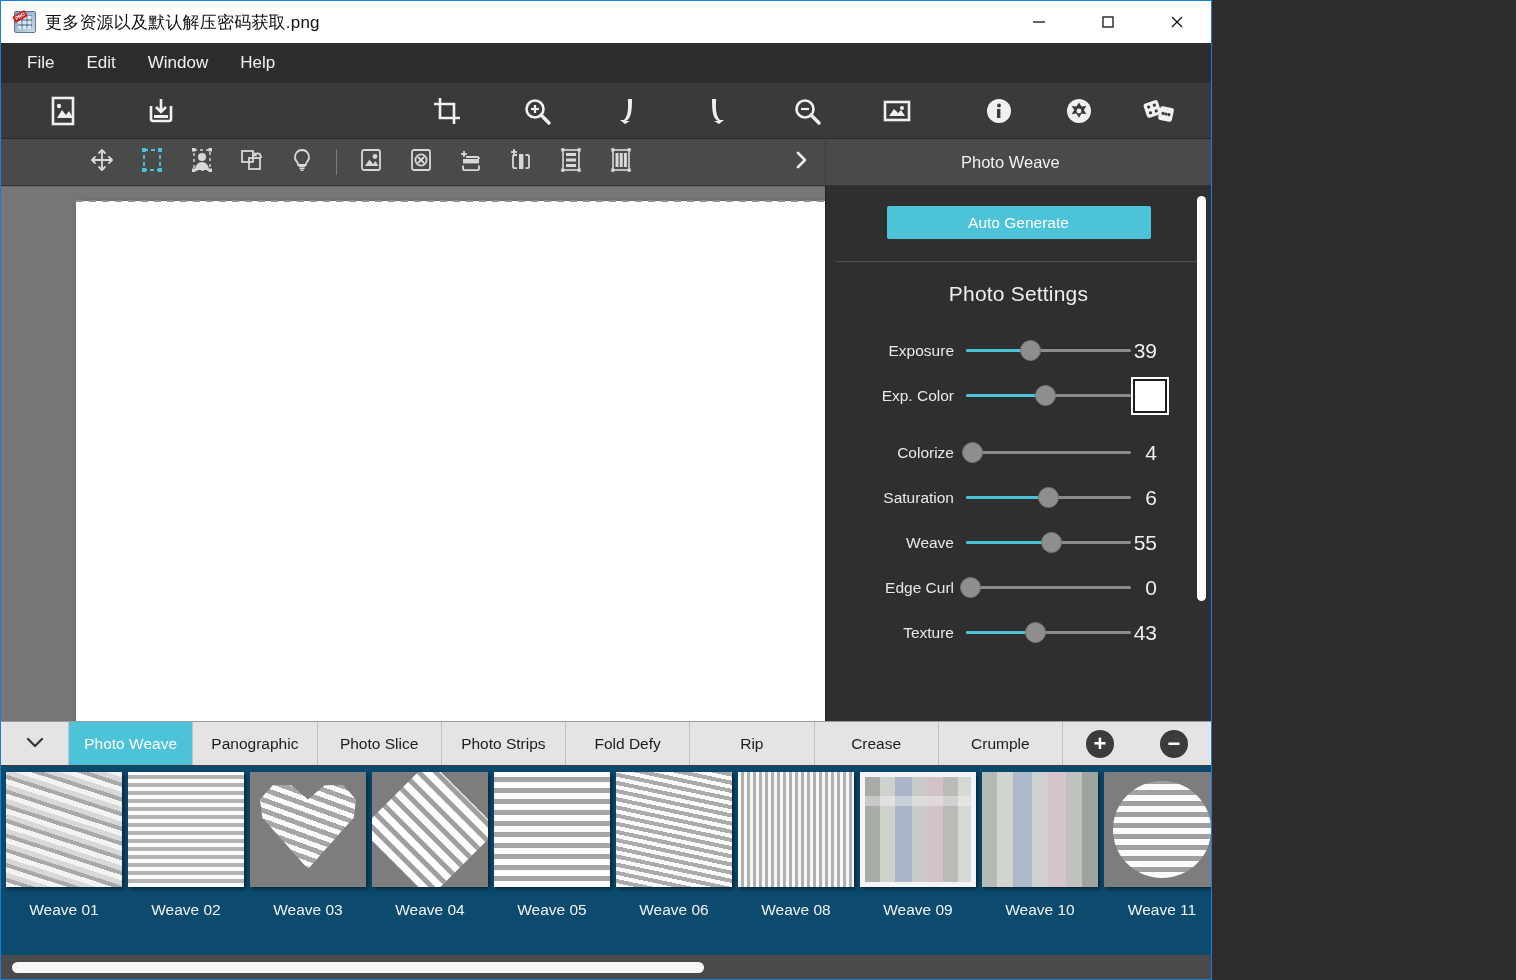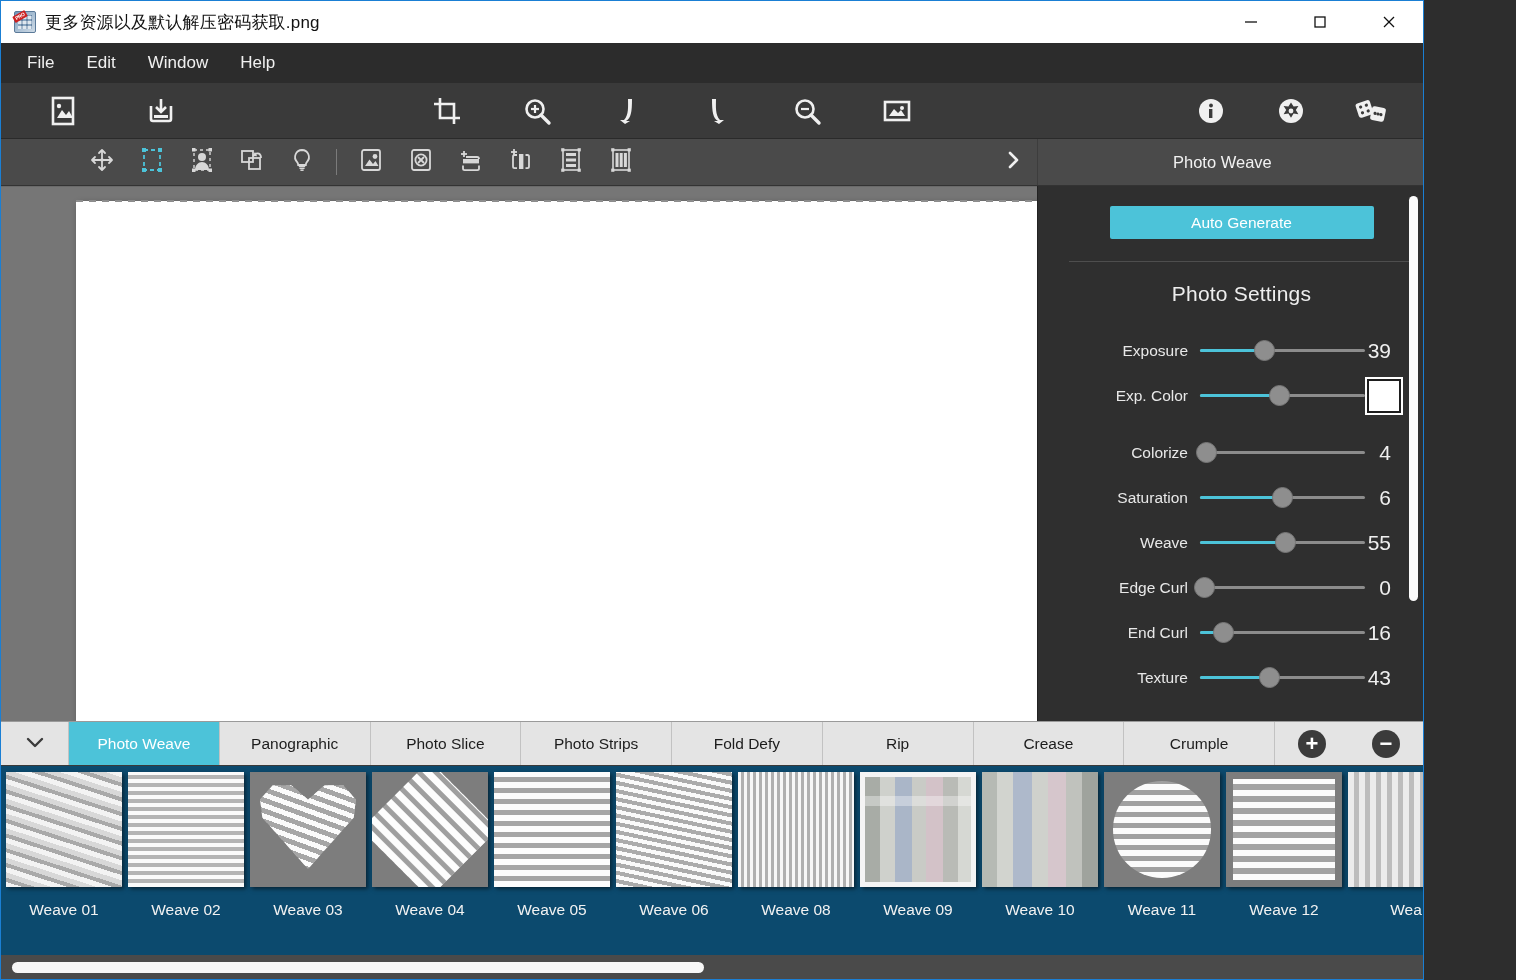--- a/index.html
+++ b/index.html
@@ -2,21 +2,21 @@
 <html><head>
 <meta charset="utf-8">
 <style>
   * { box-sizing: border-box; margin:0; padding:0; }
   html,body{
     width:1516px; height:980px; overflow:hidden;
     font-family:"Liberation Sans", sans-serif;
     background:#2d2d2d;
   }
   #app{
-    position:relative; width:1424px; height:980px;
+    position:relative; width:1212px; height:980px;
     border:1px solid #1a7fd4;
     background:#2d2d2d;
     display:flex; flex-direction:column;
   }
 
   
   .titlebar{
     height:42px; background:#ffffff; flex:0 0 42px;
     display:flex; align-items:center; position:relative;
   }
@@ -104,21 +104,20 @@
   }
   .canvas-page::before{
     content:""; position:absolute; left:0; right:0; top:-1px; height:2px;
     background:repeating-linear-gradient(90deg,#8d8d8d 0 7px,transparent 7px 13px);
   }
 
   .rightpanel{
     width:386px; flex:0 0 386px; background:#2f2f2f; position:relative;
     border-left:1px solid #222;
     overflow:hidden;
-    padding-left:22px;
   }
   .auto-gen{
     display:block; margin:20px auto 0; width:264px; height:33px;
     background:#4cc3d9; color:#ffffff; font-size:15.5px;
     border:none; border-radius:2px; font-family:"Liberation Sans",sans-serif;
   }
   .panel-divider{ height:1px; background:#4e4e4e; margin:22px 9px 0 9px; }
   .panel-title{
     text-align:center; color:#eeeeee; font-size:21px;
     margin-top:20px; margin-bottom:22px; letter-spacing:.2px;
@@ -676,29 +675,20 @@
       <div class="slider-row">
         <div class="sl-label">Edge Curl</div>
         <div class="sl-track">
           <div class="rail"></div>
           <div class="fill" style="width:0%"></div>
           <div class="knob" style="left:3%"></div>
         </div>
         <div class="sl-value">0</div>
       </div>
 
-      <div class="slider-row">
-        <div class="sl-label">End Curl</div>
-        <div class="sl-track">
-          <div class="rail"></div>
-          <div class="fill" style="width:14%"></div>
-          <div class="knob" style="left:14%"></div>
-        </div>
-        <div class="sl-value">16</div>
-      </div>
 
       <div class="slider-row">
         <div class="sl-label">Texture</div>
         <div class="sl-track">
           <div class="rail"></div>
           <div class="fill" style="width:42%"></div>
           <div class="knob" style="left:42%"></div>
         </div>
         <div class="sl-value">43</div>
       </div>

